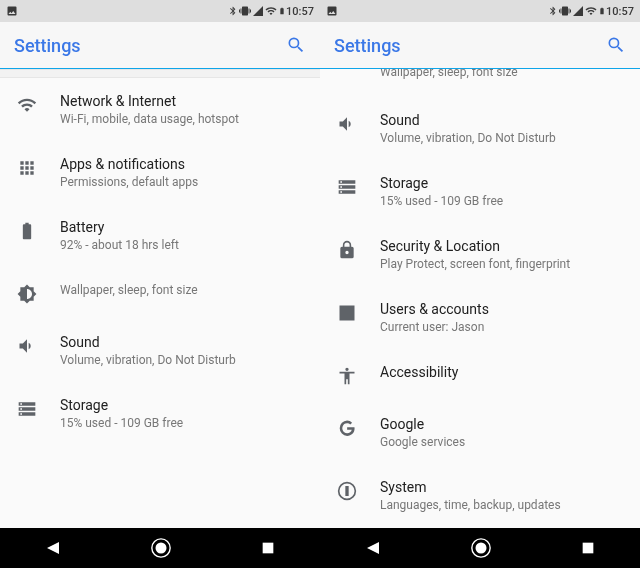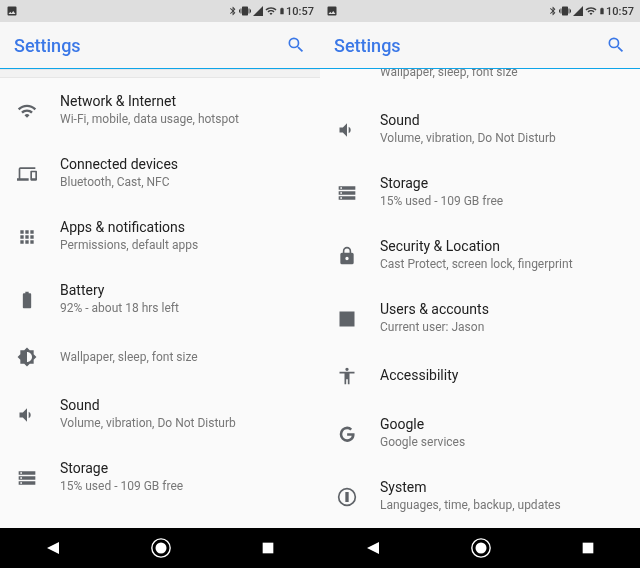--- a/index.html
+++ b/index.html
@@ -7,21 +7,21 @@
   .phone{width:320px;height:568px;background:#fafafa;position:relative;overflow:hidden;display:flex;flex-direction:column;}
   .status-bar{height:22px;background:#dedede;display:flex;align-items:center;justify-content:flex-end;padding:0 6px;gap:0;font-size:11px;color:#3a3a3a;font-weight:500;}
   .status-bar .left-glyph{position:absolute;left:6px;}
   .status-bar svg{display:block;fill:#3a3a3a;}
   .appbar{height:46px;background:#f7f7f7;display:flex;align-items:center;padding:0 14px;border-bottom:1px solid #0ea5e9;}
   .appbar-title{flex:1;font-size:18px;font-weight:500;color:#3b78e7;}
   .appbar-search svg{fill:#3b78e7;width:20px;height:20px;display:block;}
   .list{flex:1;overflow:hidden;}
   .list-inner{display:flex;flex-direction:column;}
   .scroll-up .list-inner{margin-top:-10px;}
-  .item{display:flex;align-items:center;padding:14px 16px 14px 16px;gap:22px;cursor:pointer;}
+  .item{display:flex;align-items:flex-start;padding:14px 16px 14px 16px;gap:22px;cursor:pointer;}
   .item.partial-top{padding-top:0;align-items:center;}
   .item-icon{width:22px;height:22px;flex-shrink:0;display:flex;align-items:center;justify-content:center;margin-top:2px;}
   .item-icon svg{fill:#5f6368;display:block;}
   .item-texts{flex:1;min-width:0;}
   .item-title{font-size:14px;color:#212121;line-height:18px;}
   .item-sub{font-size:12px;color:#777;line-height:15px;margin-top:2px;}
   .navbar{height:40px;background:#000;display:flex;align-items:center;justify-content:space-around;}
   .navbar svg{fill:#fff;display:block;}
   .divider-top{height:7px;background:#f2f2f2;border-top:1px solid #e6e6e6;border-bottom:1px solid #e6e6e6;}
 </style>
@@ -81,31 +81,20 @@
               </svg>
             </span>
             <span class="item-texts">
               <div class="item-title title">Network &amp; Internet</div>
               <div class="item-sub">Wi-Fi, mobile, data usage, hotspot</div>
             </span>
           </div>
           <div class="item">
             <span class="item-icon">
               <svg width="20" height="20" viewBox="0 0 24 24">
-                <path d="M4 6h18V4H4a2 2 0 0 0-2 2v11H0v3h14v-3H4V6zm19 2h-6a1 1 0 0 0-1 1v10a1 1 0 0 0 1 1h6a1 1 0 0 0 1-1V9a1 1 0 0 0-1-1zm-1 9h-4v-7h4v7z"></path>
-              </svg>
-            </span>
-            <span class="item-texts">
-              <div class="item-title title">Connected devices</div>
-              <div class="item-sub">Bluetooth, Cast, NFC</div>
-            </span>
-          </div>
-          <div class="item">
-            <span class="item-icon">
-              <svg width="20" height="20" viewBox="0 0 24 24">
                 <path d="M4 8h4V4H4v4zm6 12h4v-4h-4v4zm-6 0h4v-4H4v4zm0-6h4v-4H4v4zm6 0h4v-4h-4v4zm6-10v4h4V4h-4zm-6 4h4V4h-4v4zm6 6h4v-4h-4v4zm0 6h4v-4h-4v4z"></path>
               </svg>
             </span>
             <span class="item-texts">
               <div class="item-title title">Apps &amp; notifications</div>
               <div class="item-sub">Permissions, default apps</div>
             </span>
           </div>
           <div class="item">
             <span class="item-icon">
@@ -250,21 +239,21 @@
             </span>
           </div>
           <div class="item">
             <span class="item-icon">
               <svg width="20" height="20" viewBox="0 0 24 24">
                 <path d="M18 8h-1V6a5 5 0 0 0-10 0v2H6a2 2 0 0 0-2 2v10a2 2 0 0 0 2 2h12a2 2 0 0 0 2-2V10a2 2 0 0 0-2-2zm-6 9a2 2 0 1 1 2-2 2 2 0 0 1-2 2zm3.1-9H8.9V6a3.1 3.1 0 0 1 6.2 0v2z"></path>
               </svg>
             </span>
             <span class="item-texts">
               <div class="item-title title">Security &amp; Location</div>
-              <div class="item-sub">Cast Protect, screen lock, fingerprint</div>
+              <div class="item-sub">Play Protect, screen font, fingerprint</div>
             </span>
           </div>
           <div class="item">
             <span class="item-icon">
               <svg width="20" height="20" viewBox="0 0 24 24">
                 <path d="M3 3h18v18H3V3zm9 3a3 3 0 1 1-3 3 3 3 0 0 1 3-3zm6 12H6v-1.5c0-2 4-3.1 6-3.1s6 1.1 6 3.1V18z"></path>
               </svg>
             </span>
             <span class="item-texts">
               <div class="item-title title">Users &amp; accounts</div>

